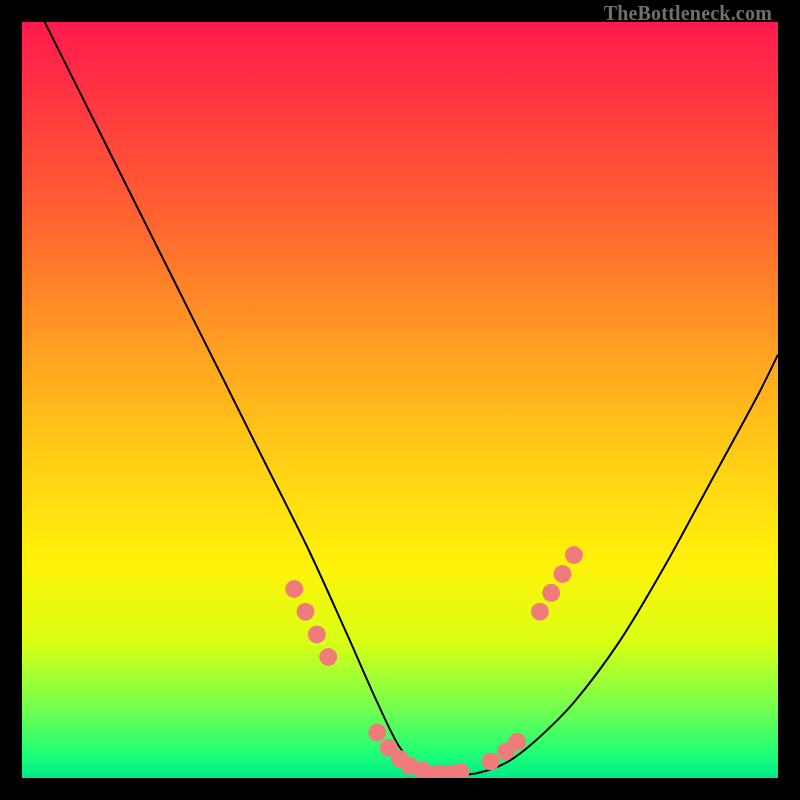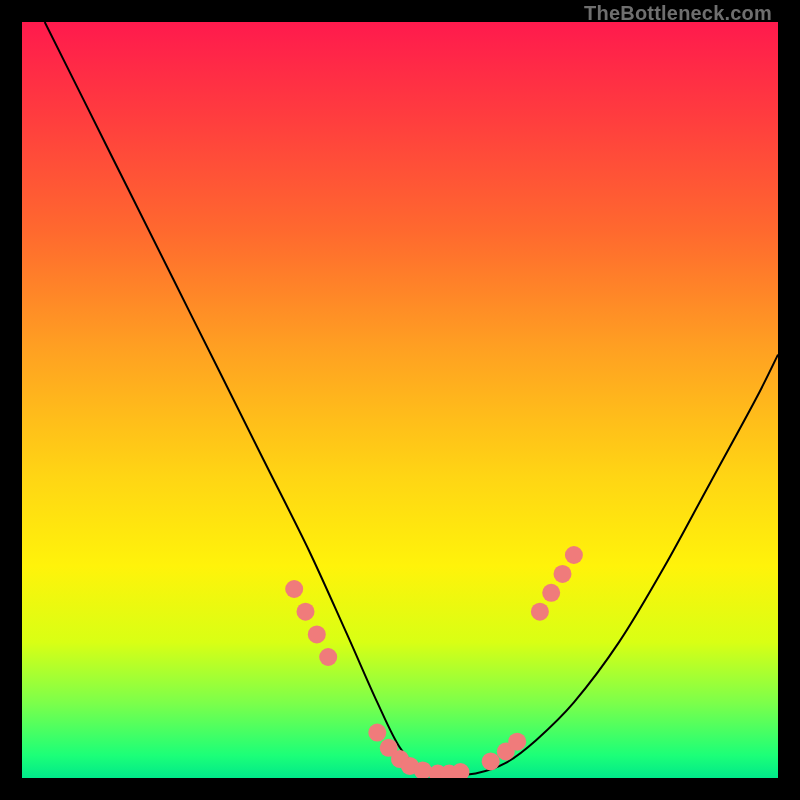--- a/index.html
+++ b/index.html
@@ -25,21 +25,21 @@
       #fff30a 72%,
       #d9ff14 82%,
       #7dff4a 90%,
       #1cff78 97%,
       #00e98a 100%);
   }
   .watermark {
     position: absolute;
     top: 2px;
     right: 28px;
-    font-family: Liberation Sans, sans-serif;
+    font-family: Liberation Serif, serif;
     font-size: 20px;
     font-weight: 600;
     color: #6f6f6f;
     letter-spacing: 0.2px;
     z-index: 5;
   }
   svg.curve {
     position: absolute;
     left: 0;
     top: 0;

